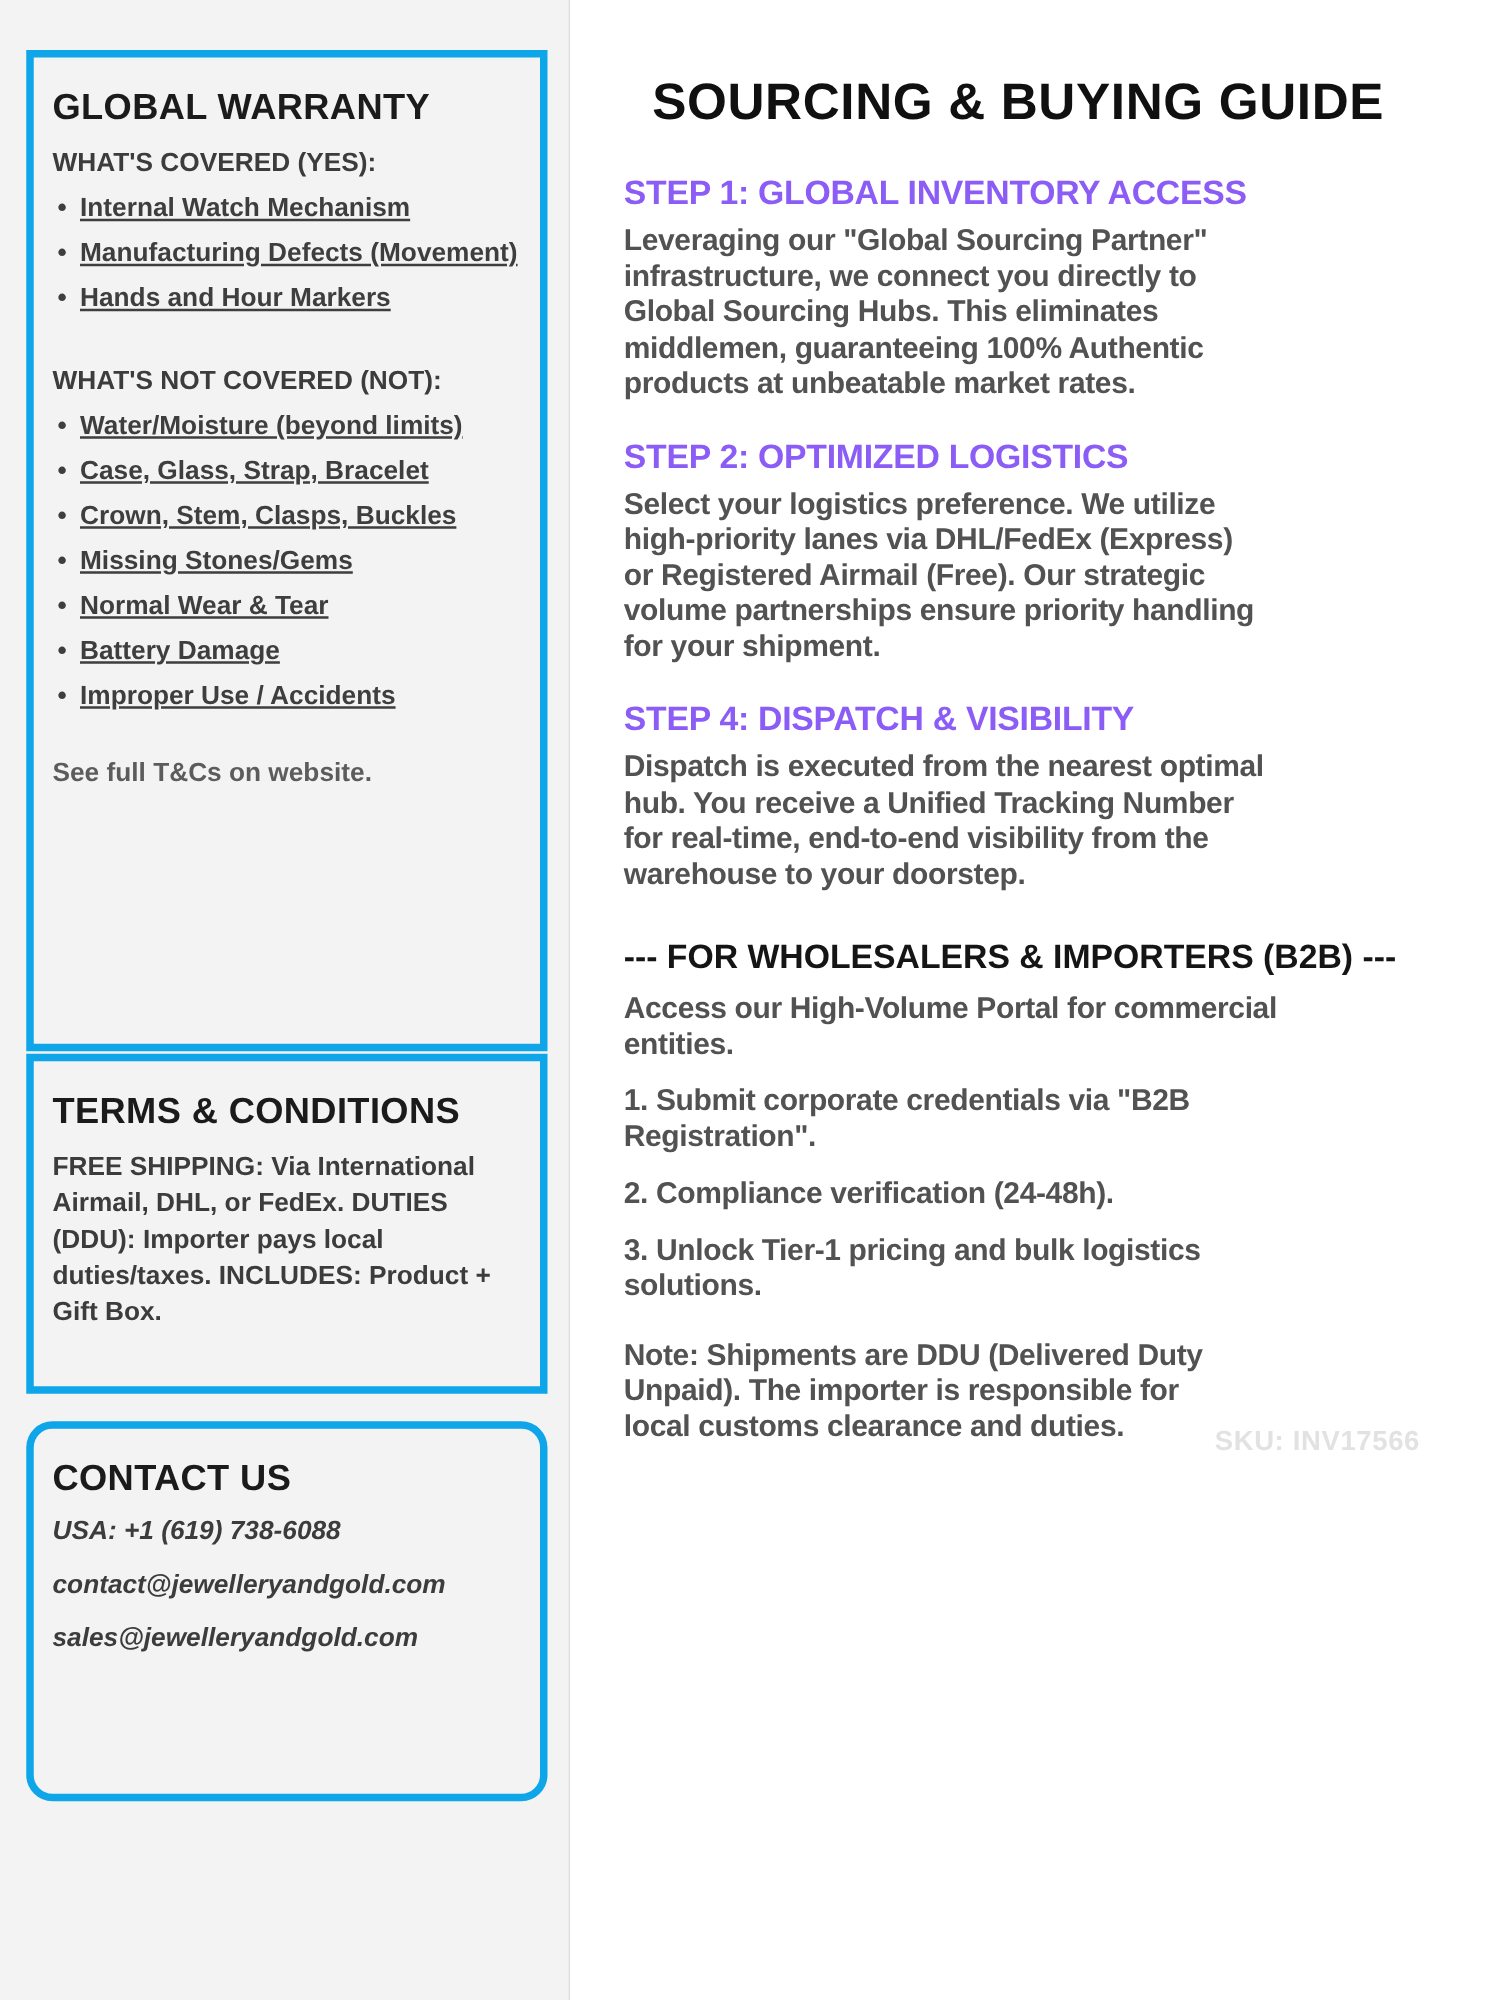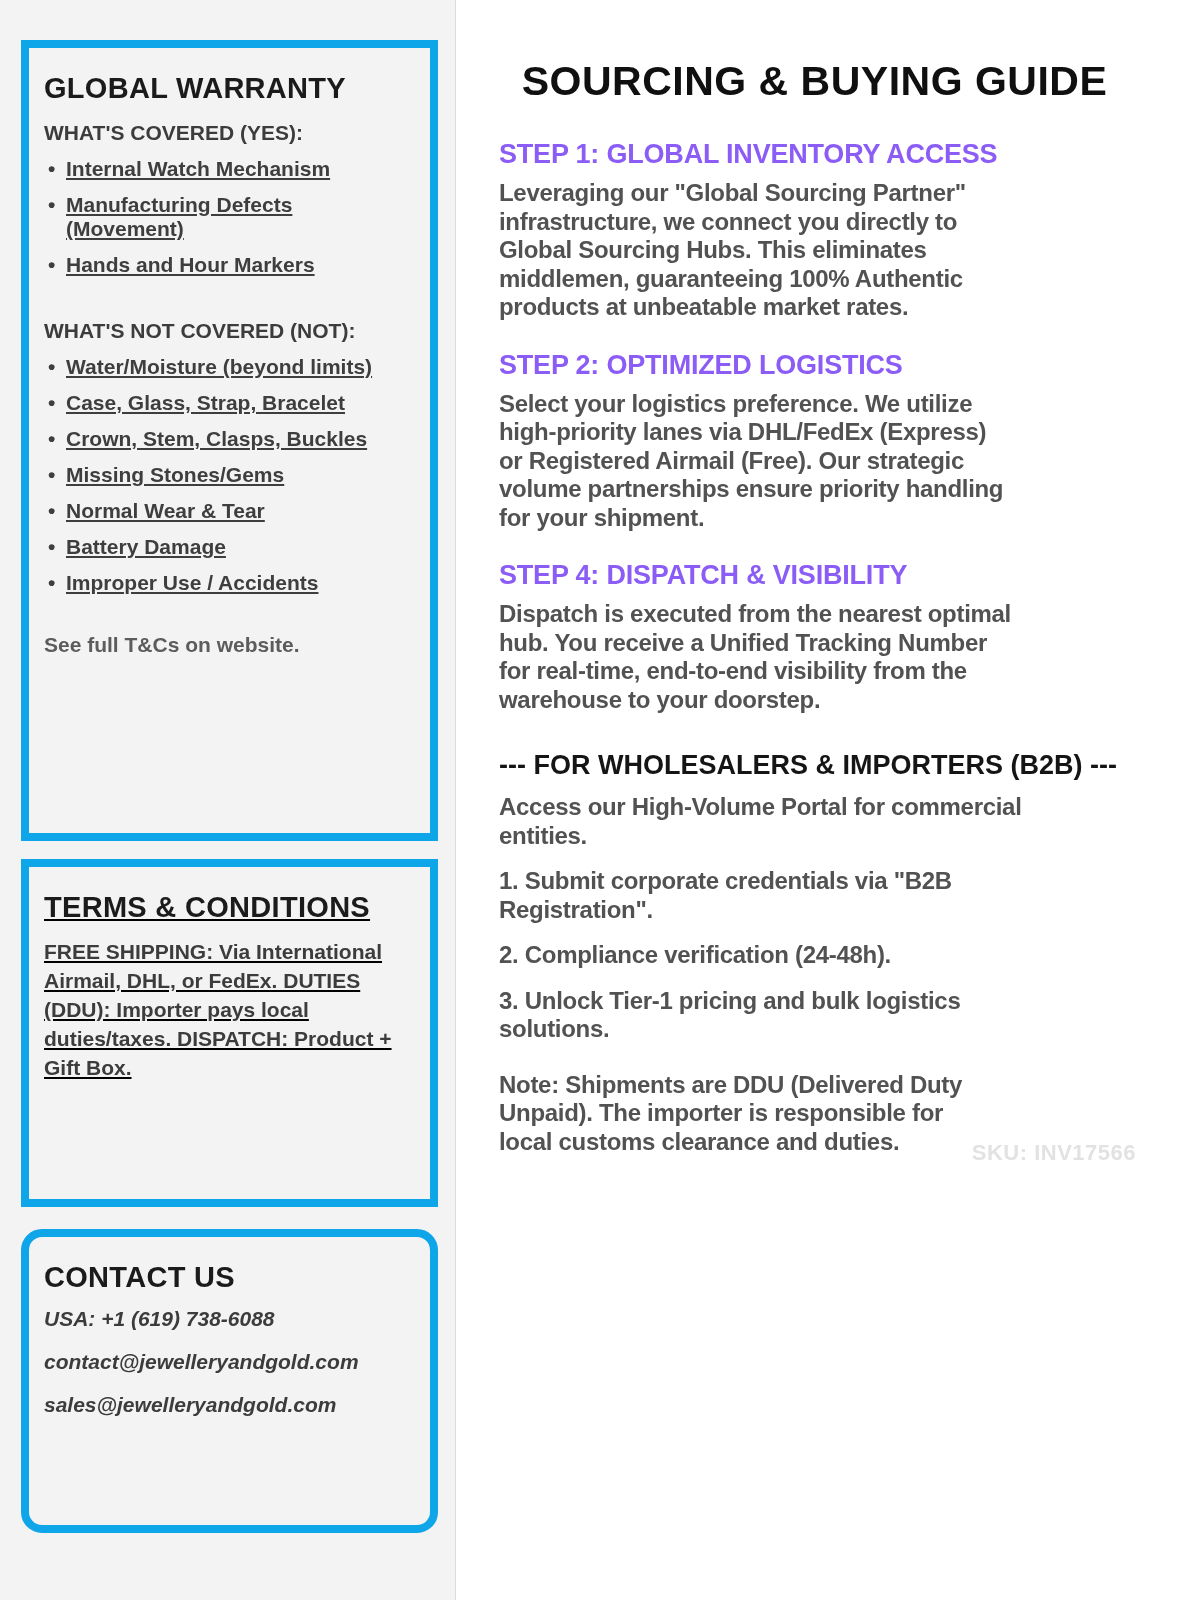--- a/index.html
+++ b/index.html
@@ -3,24 +3,24 @@
 <meta charset="utf-8">
 <style>
   * { margin:0; padding:0; box-sizing:border-box; }
   html,body { width:1200px; height:1600px; background:#ffffff;
               font-family:"Liberation Sans", sans-serif; }
   .page { position:relative; width:1200px; height:1600px; overflow:hidden; }
 
   
   .sidebar { position:absolute; left:0; top:0; width:456px; height:1600px;
              background:#f3f3f3; border-right:1px solid #dcdcdc; }
-  .side-box { margin:0 18px 0 21px; width:417px; border:8px solid #0ea5e9;
+  .side-box { margin:0 18px 0 21px; width:417px; border:6px solid #0ea5e9;
               padding:24px 16px 0 15px; }
   .box-warranty { margin-top:40px; height:801px; }
-  .box-terms    { margin-top:18px; height:348px;text-decoration:underline; }
+  .box-terms    { margin-top:2px; height:272px; }
   .box-contact  { margin-top:22px; height:304px;border-radius:21px; }
 
   .side-title { font-size:29px; font-weight:bold; color:#1b1b1b; letter-spacing:0.3px; }
   .side-sub   { font-size:21px; font-weight:bold; color:#3c3c3c; margin-top:16px; }
   .side-list  { list-style:none; margin-top:4px; }
   .side-list li { font-size:21px; font-weight:bold; color:#3e3e3e; margin-top:12px;
                   padding-left:22px; position:relative;text-decoration:underline; }
   .side-list li::before { content:"•"; position:absolute; left:4px; color:#3e3e3e; }
   .gap-top { margin-top:42px; }
   .side-note { font-size:21px; font-weight:bold; color:#5c5c5c; margin-top:38px; }
@@ -72,21 +72,21 @@
         <li>Improper Use / Accidents</li>
       </ul>
       <div class="side-note">See full T&amp;Cs on website.</div>
     </div>
 
     <div class="side-box box-terms">
       <div class="side-title">TERMS &amp; CONDITIONS</div>
       <div class="side-body">FREE SHIPPING: Via International
 Airmail, DHL, or FedEx.  DUTIES
 (DDU): Importer pays local
-duties/taxes.  DISPATCH: Product +
+duties/taxes.  INCLUDES: Product +
 Gift Box.</div>
     </div>
 
     <div class="side-box box-contact">
       <div class="side-title">CONTACT US</div>
       <div class="contact-line first">USA: +1 (619) 738-6088</div>
       <div class="contact-line">contact@jewelleryandgold.com</div>
       <div class="contact-line">sales@jewelleryandgold.com</div>
     </div>
 

